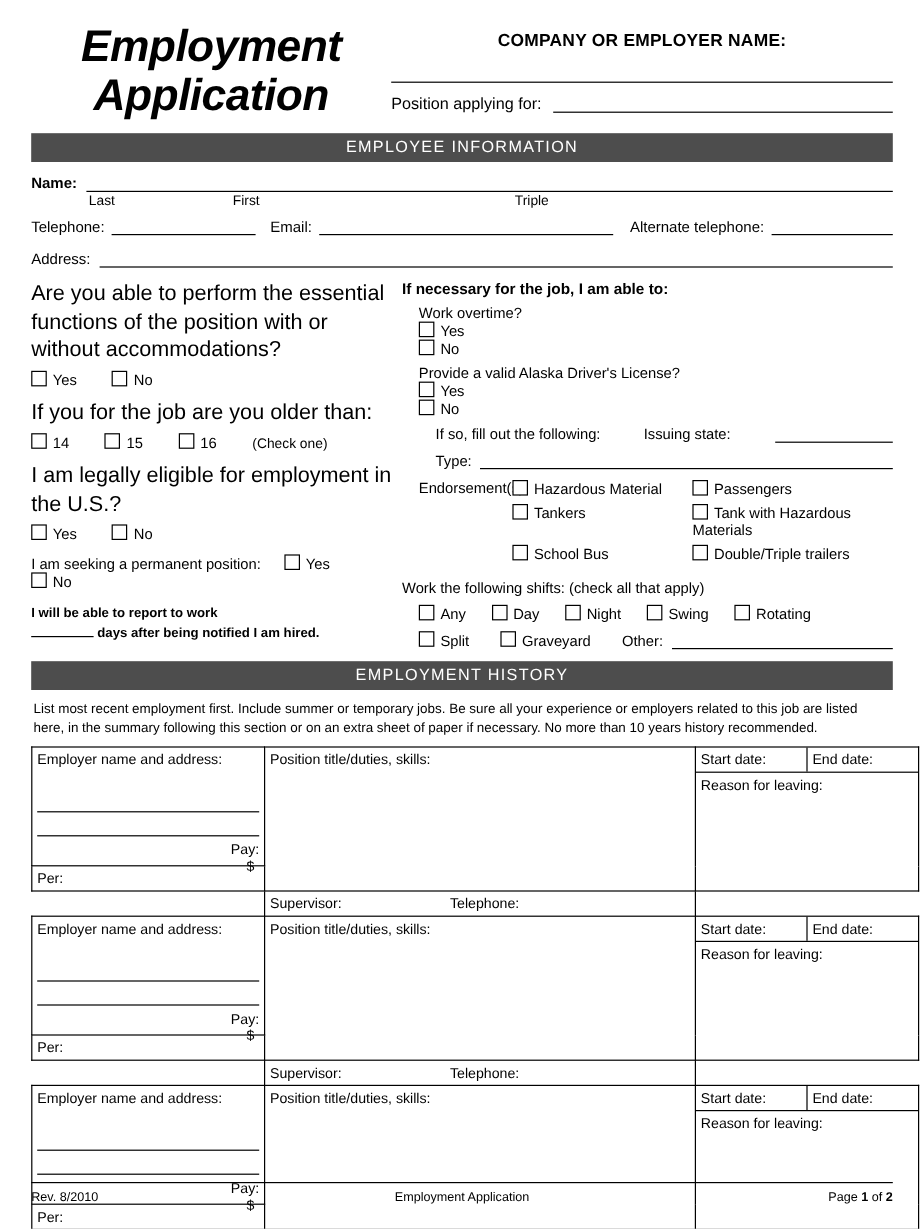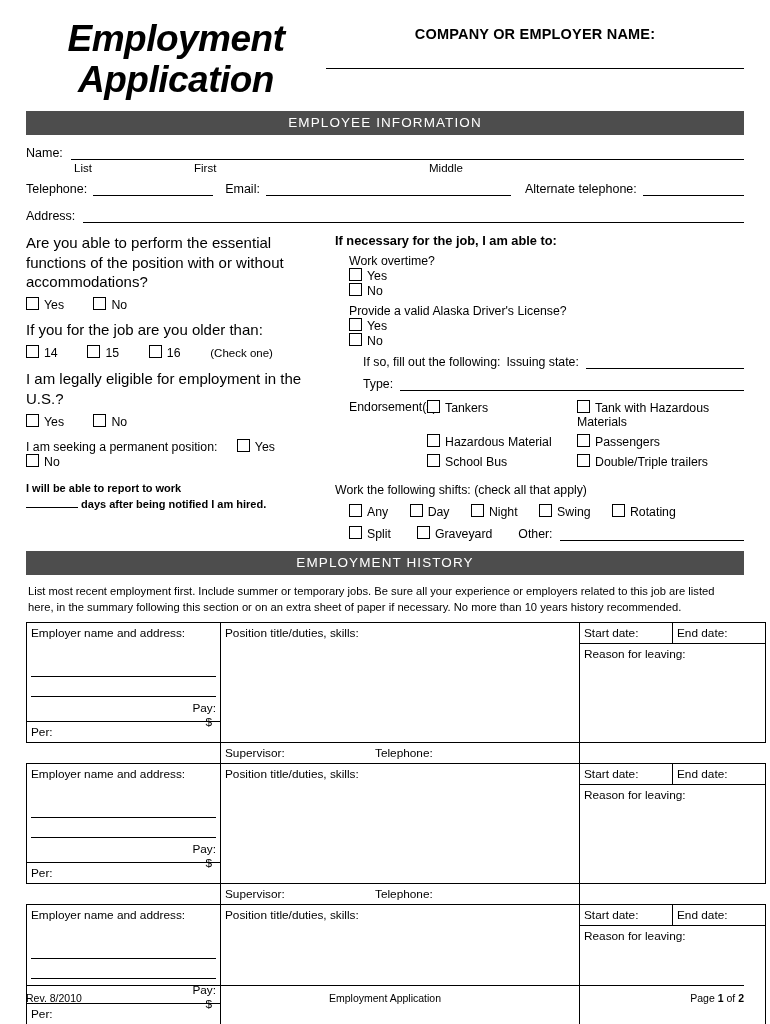--- a/index.html
+++ b/index.html
@@ -88,20 +88,21 @@
     height: 14px;
   }
 
   
   .emp-info {
     padding-top: 10px;
   }
   .name-row {
     display: flex;
     align-items: flex-end;
+    font-weight: bold;
   }
   .name-row .fill { margin-left: 8px; }
   .subcaps {
     display: flex;
     font-size: 11.5px;
     margin-top: 2px;
     padding-left: 48px;
   }
   .subcaps .c1 { width: 120px; }
   .subcaps .c2 { width: 235px; }
@@ -123,21 +124,21 @@
   .addr-row .fill { margin-left: 8px; }
 
   
   .two-col {
     display: flex;
     margin-top: 10px;
   }
   .col-left { width: 305px; flex: none; }
   .col-right { flex: 1; padding-left: 4px; }
 
-  .q { font-size: 15px; line-height: 1.32; }
+  .q { font-size: 18px; line-height: 1.32; }
 
   .cb {
     display: inline-block;
     width: 11px;
     height: 11px;
     border: 1px solid #000;
     vertical-align: -1px;
     margin-right: 5px;
     background: #fff;
   }
@@ -260,34 +261,38 @@
 <div class="page">
 
   <div class="header">
     <div class="title-block">
       <div class="title-line">Employment</div>
       <div class="title-line">Application</div>
     </div>
     <div class="header-right">
       <div class="company-label">COMPANY OR EMPLOYER NAME:</div>
       <div class="company-rule"></div>
+      <div class="position-row">
+        <div class="position-label">Position applying for:</div>
+        <div class="position-rule"></div>
+      </div>
     </div>
   </div>
 
   <div class="section-bar">EMPLOYEE INFORMATION</div>
 
   <div class="emp-info">
     <div class="name-row">
       <span class="lbl">Name:</span>
       <span class="fill"></span>
     </div>
     <div class="subcaps">
-      <div class="c1">List</div>
+      <div class="c1">Last</div>
       <div class="c2">First</div>
-      <div class="c3">Middle</div>
+      <div class="c3">Triple</div>
     </div>
 
     <div class="tel-row">
       <span class="lbl">Telephone:</span>
       <span class="seg1"></span>
       <span class="lbl" style="margin-left:12px;">Email:</span>
       <span class="seg2"></span>
       <span class="lbl" style="margin-left:14px;">Alternate telephone:</span>
       <span class="seg3"></span>
     </div>
@@ -341,41 +346,41 @@
         <span class="rc-yes"><span class="cb"></span><span>Yes</span></span>
         <span class="rc-no"><span class="cb"></span><span>No</span></span>
       </div>
 
       <div class="rc-row indent">
         <span class="rc-q">Provide a valid Alaska Driver's License?</span>
         <span class="rc-yes"><span class="cb"></span><span>Yes</span></span>
         <span class="rc-no"><span class="cb"></span><span>No</span></span>
       </div>
 
-      <div class="issuing" style="padding-left:28px;">
+      <div class="issuing" style="padding-left:28px;gap:30px;">
         <span>If so, fill out the following:</span>
         <span style="margin-left:6px;">Issuing state:</span>
         <span class="fill"></span>
       </div>
 
       <div class="type-row" style="padding-left:28px;">
         <span>Type:</span>
         <span class="fill"></span>
       </div>
 
       <div class="endorse">
         <div class="endorse-label">Endorsement(s):</div>
         <div class="endorse-grid">
           <div class="erow">
+            <span class="c-a"><span class="cb"></span><span>Hazardous Material</span></span>
+            <span class="c-b"><span class="cb"></span><span>Passengers</span></span>
+          </div>
+          <div class="erow">
             <span class="c-a"><span class="cb"></span><span>Tankers</span></span>
             <span class="c-b"><span class="cb"></span><span>Tank with Hazardous Materials</span></span>
-          </div>
-          <div class="erow">
-            <span class="c-a"><span class="cb"></span><span>Hazardous Material</span></span>
-            <span class="c-b"><span class="cb"></span><span>Passengers</span></span>
           </div>
           <div class="erow">
             <span class="c-a"><span class="cb"></span><span>School Bus</span></span>
             <span class="c-b"><span class="cb"></span><span>Double/Triple trailers</span></span>
           </div>
         </div>
       </div>
 
       <div class="shift-head">Work the following shifts: (check all that apply)</div>
       <div class="shift-row">

